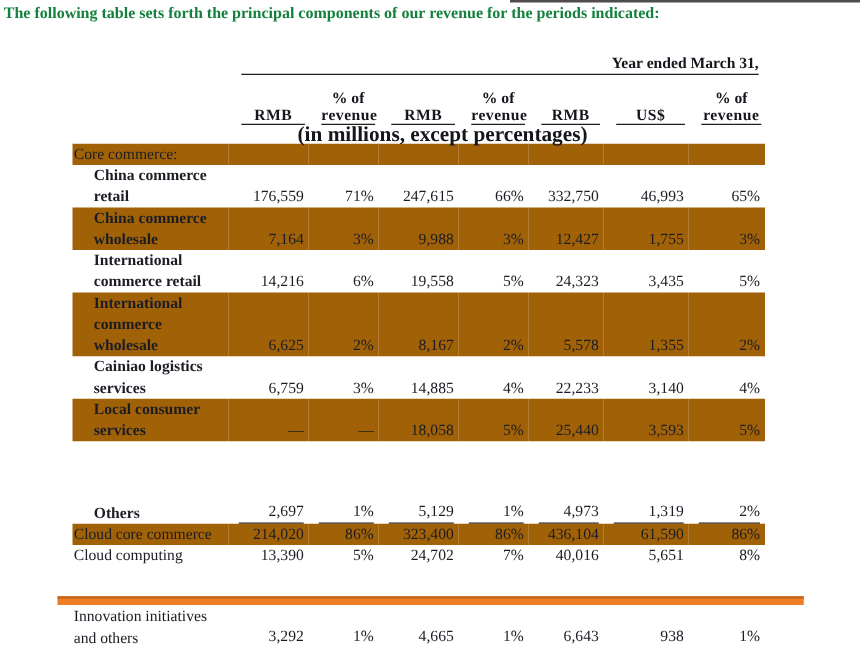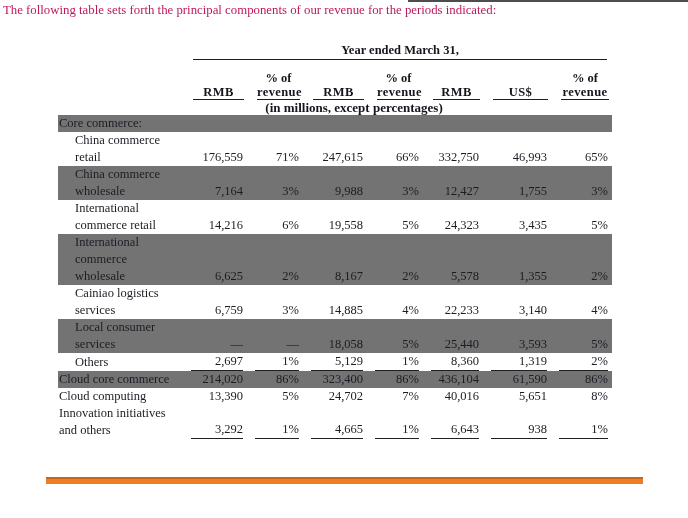--- a/index.html
+++ b/index.html
@@ -1,46 +1,46 @@
 <!DOCTYPE html>
 <html><head>
 <meta charset="utf-8">
 <style>
   html,body { margin:0; padding:0; background:#fff; }
   .page {
     position:relative; width:688px; height:518px; background:#ffffff;
     font-family:"Liberation Serif", serif; color:#1c1c24; overflow:hidden;
   }
   .topfrag { position:absolute; left:408px; top:0; width:280px; height:2px; background:#4d4d4d; }
-  .intro { position:absolute; left:3px; top:2px; margin:0; font-size:12.8px; line-height:17px; color:#be185d; }
+  .intro { position:absolute; left:3px; top:2px; margin:0; font-size:12.8px; line-height:17px; color:#15803d;font-weight:bold; }
 
   table.rev { position:absolute; left:58px; top:38px; width:554px;
     border-collapse:collapse; table-layout:fixed; }
   th, td { padding:0; margin:0; vertical-align:bottom; font-size:12.5px; line-height:17px; font-weight:normal; }
   thead th, thead td { font-weight:bold; color:#15151d; }
 
   tr.r-period th { height:22px; line-height:16px; }
-  .period-inner { text-align:center; margin:0 5px 0 10px; border-bottom:1.7px solid #1f1f1f; padding-bottom:1px; }
+  .period-inner { text-align:right; margin:0 5px 0 10px; border-bottom:1.7px solid #1f1f1f; padding-bottom:1px; }
 
   tr.r-years th { height:17px; line-height:16px; }
   .year-inner { text-align:center; margin:0 12px; border-bottom:1.7px solid #1f1f1f; }
 
   tr.r-cols th { height:29px; }
   .colhdr-top { text-align:center; margin:11px 3px 0 10px; line-height:14px; }
   .colhdr-bot { text-align:center; margin:0 3px 0 10px; line-height:14px; border-bottom:1.7px solid #1f1f1f; letter-spacing:0.4px; }
 
-  tr.r-caption td { height:15px; line-height:15px; text-align:center; padding-left:38px; font-size:13px; }
+  tr.r-caption td { height:15px; line-height:15px; text-align:center; padding-left:38px; font-size:17px; }
 
   tbody td.lbl { white-space:pre-line; padding-left:1px; }
-  tbody td.lbl.ind { padding-left:17px; }
+  tbody td.lbl.ind { padding-left:17px;font-weight:bold; }
   tbody td.num { text-align:right; }
   .val { display:block; margin:0 4px 0 8px; min-height:17px; }
-  .u1 { border-bottom:1.6px solid #1f1f1f; }
+  .u1 { border-bottom:1.6px solid #1f1f1f;margin-top:48px; }
   .u2 { border-bottom:5px double #1f1f1f; }
-  tr.shaded { background:#737373; }
+  tr.shaded { background:#a16207; }
 
   .orange-line { position:absolute; left:46px; top:477px; width:597px; height:7px;
     background:#ef7d25; border-top:2px solid #c4661d; box-sizing:border-box; }
 </style>
 </head>
 <body>
 
 <div class="page">
   <div class="topfrag"></div>
   <p class="intro">The following table sets forth the principal components of our revenue for the periods indicated:</p>
@@ -278,21 +278,21 @@
           <td class="num">
             <span class="val u1">1%</span>
           </td>
           <td class="num">
             <span class="val u1">5,129</span>
           </td>
           <td class="num">
             <span class="val u1">1%</span>
           </td>
           <td class="num">
-            <span class="val u1">8,360</span>
+            <span class="val u1">4,973</span>
           </td>
           <td class="num">
             <span class="val u1">1,319</span>
           </td>
           <td class="num">
             <span class="val u1">2%</span>
           </td>
         </tr>
         <tr class="shaded">
           <td class="lbl">Cloud core commerce</td>

